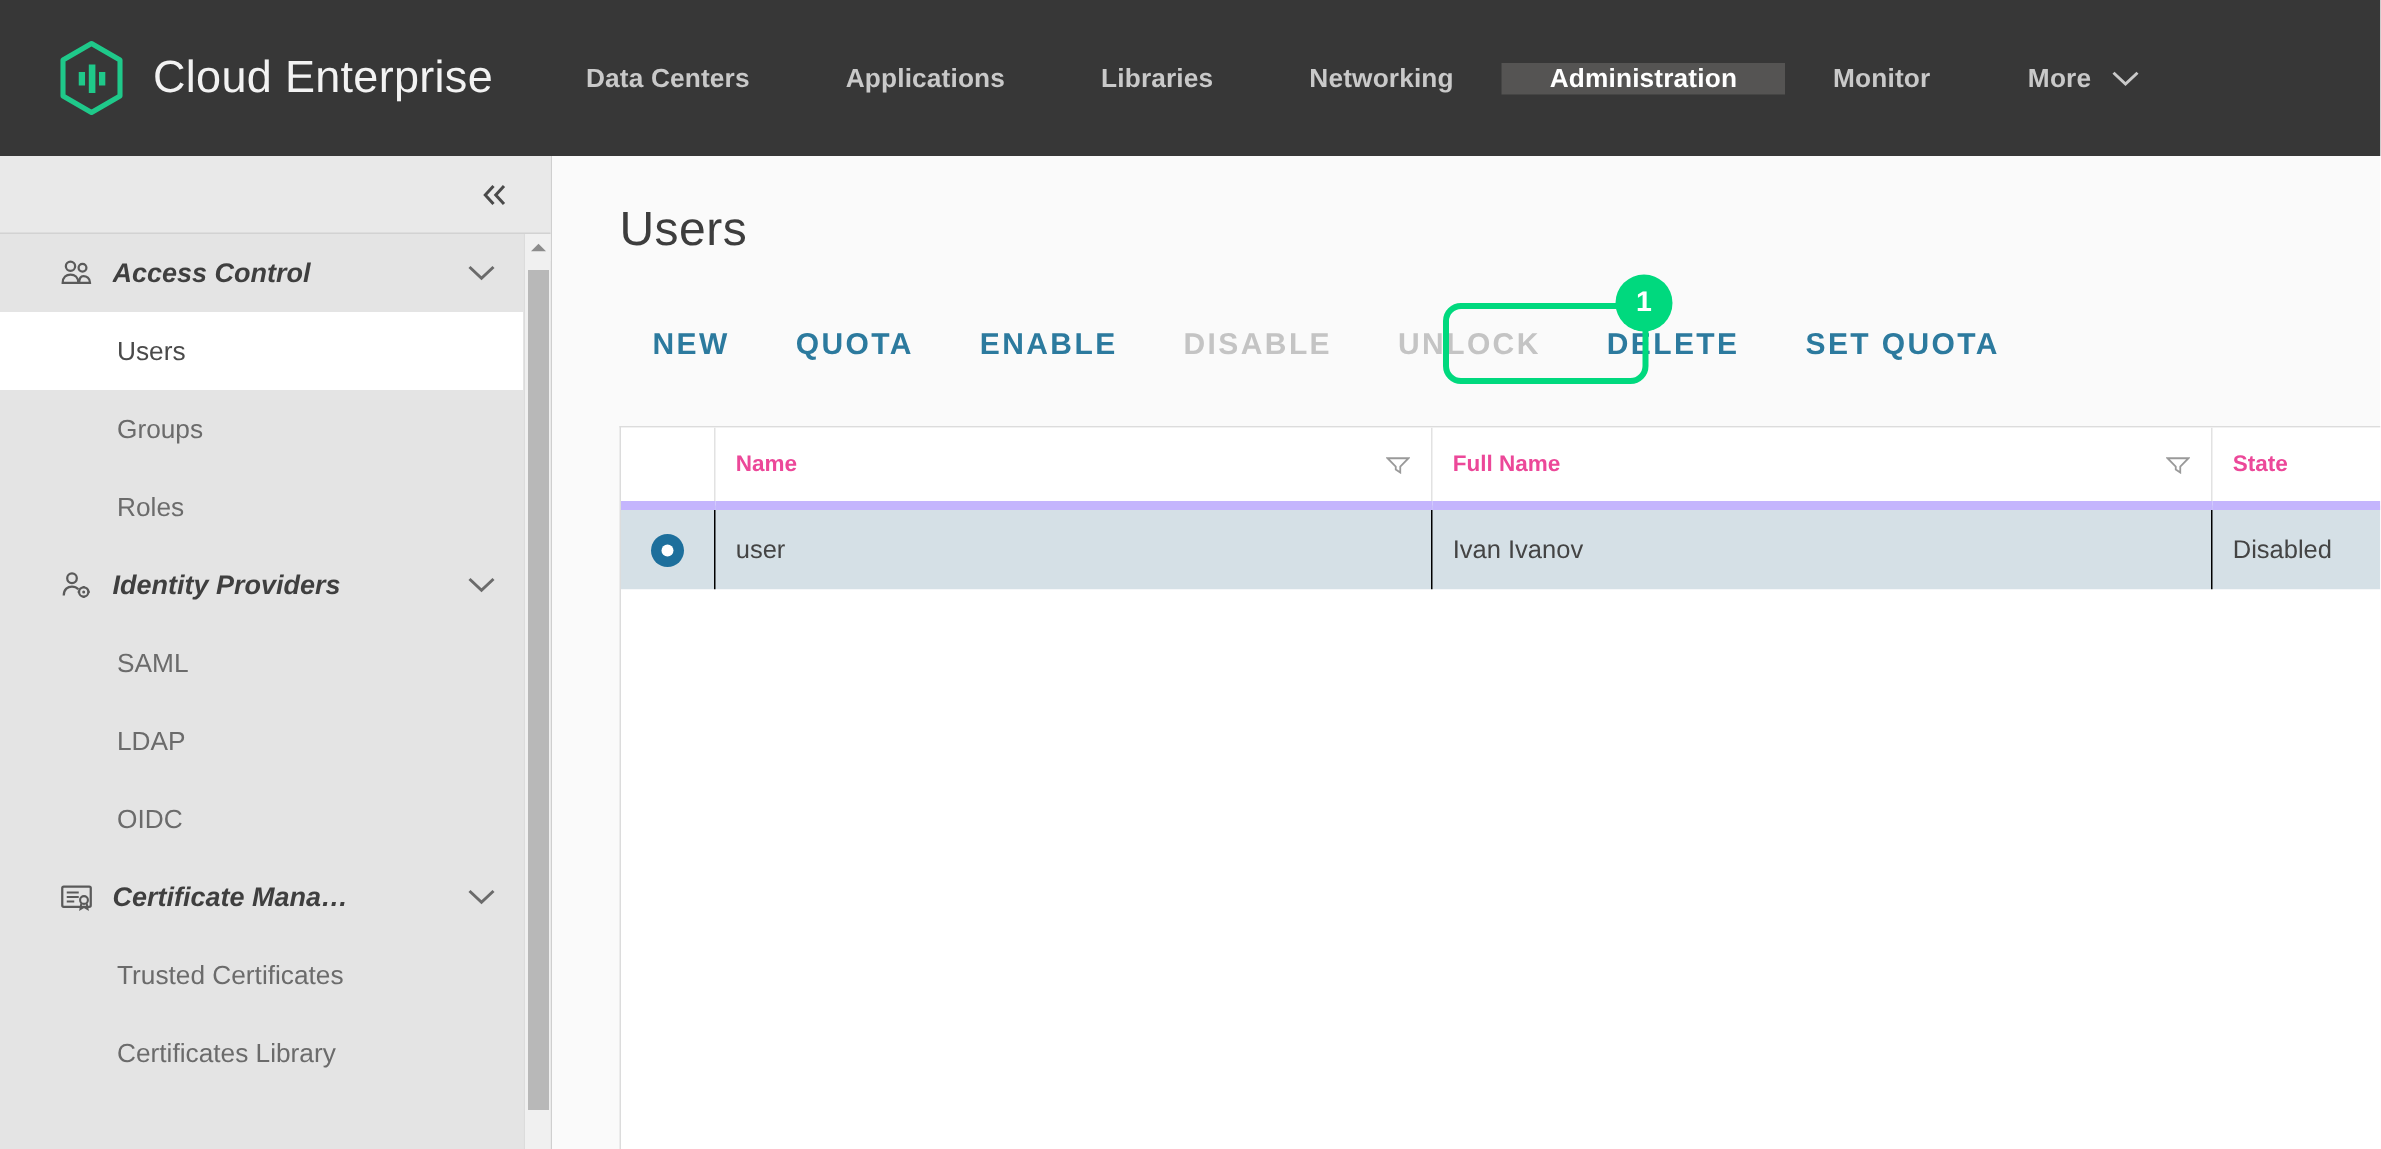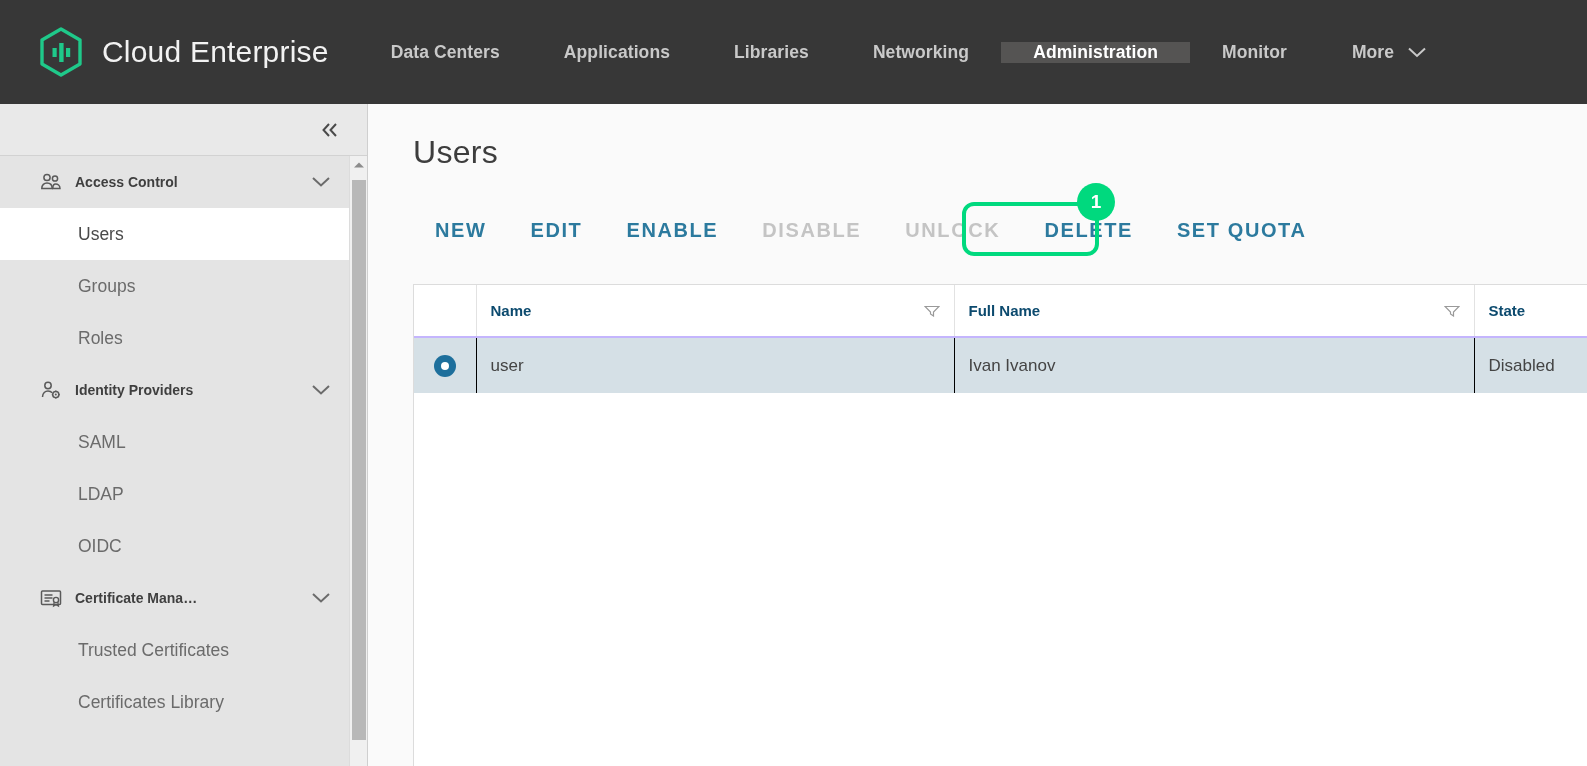--- a/index.html
+++ b/index.html
@@ -140,26 +140,27 @@
     padding-right: 18px;
     cursor: pointer;
   }
   .nav-group .gicon {
     width: 22px; height: 22px;
     flex: 0 0 22px;
     margin-right: 13px;
     display: flex; align-items: center; justify-content: center;
   }
   .nav-group .glabel {
-    font-size: 14px;
+    font-size: 18px;
     font-weight: 700;
     color: #3f3f3f;
     white-space: nowrap;
     overflow: hidden;
     flex: 1 1 auto;
+    font-style: italic;
   }
   .nav-group .gchev {
     width: 20px; height: 12px;
     flex: 0 0 20px;
     margin-left: 6px;
   }
 
   .nav-leaf {
     display: flex;
     align-items: center;
@@ -285,25 +286,25 @@
     overflow: hidden;
   }
   table.grid {
     width: 100%;
     border-collapse: collapse;
     table-layout: fixed;
   }
   table.grid th {
     height: 52px;
     background: #ffffff;
-    border-bottom: 2px solid #c4b5fd;
+    border-bottom: 6px solid #c4b5fd;
     border-left: 1px solid #e2e2e2;
     font-size: 15px;
     font-weight: 700;
-    color: #0c4a6e;
+    color: #ec4899;
     text-align: left;
     padding: 0 14px;
     vertical-align: middle;
   }
   table.grid th.col-sel {
     width: 62px;
     border-left: none;
     padding: 0;
   }
   table.grid th .th-inner {
@@ -473,21 +474,21 @@
     </div>
 
     <div class="sidebar-rightline"></div>
 
     <div class="main">
 
       <div class="page-title">Users</div>
 
       <div class="toolbar">
         <button class="tb-btn">NEW</button>
-        <button class="tb-btn">EDIT</button>
+        <button class="tb-btn">QUOTA</button>
         <button class="tb-btn">ENABLE</button>
         <button class="tb-btn disabled">DISABLE</button>
         <button class="tb-btn disabled">UNLOCK</button>
         <button class="tb-btn" id="delete-btn">DELETE</button>
         <button class="tb-btn">SET QUOTA</button>
 
         <div class="highlight-box" id="hl-box" style="left: 574px; top: 31px; width: 137px; height: 54px; border-color: rgb(0, 217, 126);"></div>
         <div class="highlight-badge" id="hl-badge" style="left: 689px; top: 12px; background: rgb(0, 217, 126);">1</div>
       </div>
 

